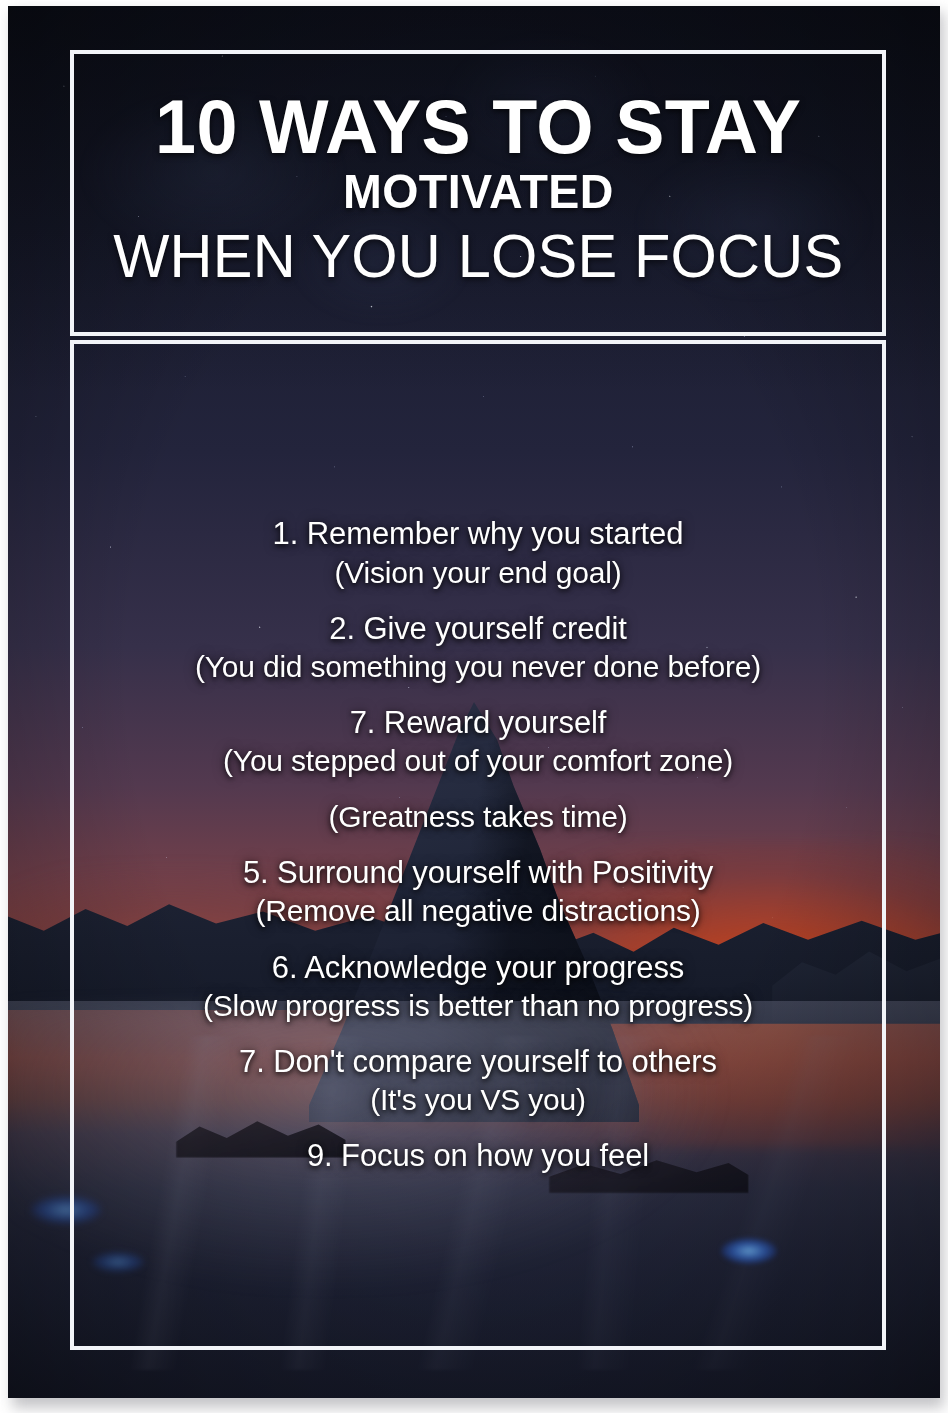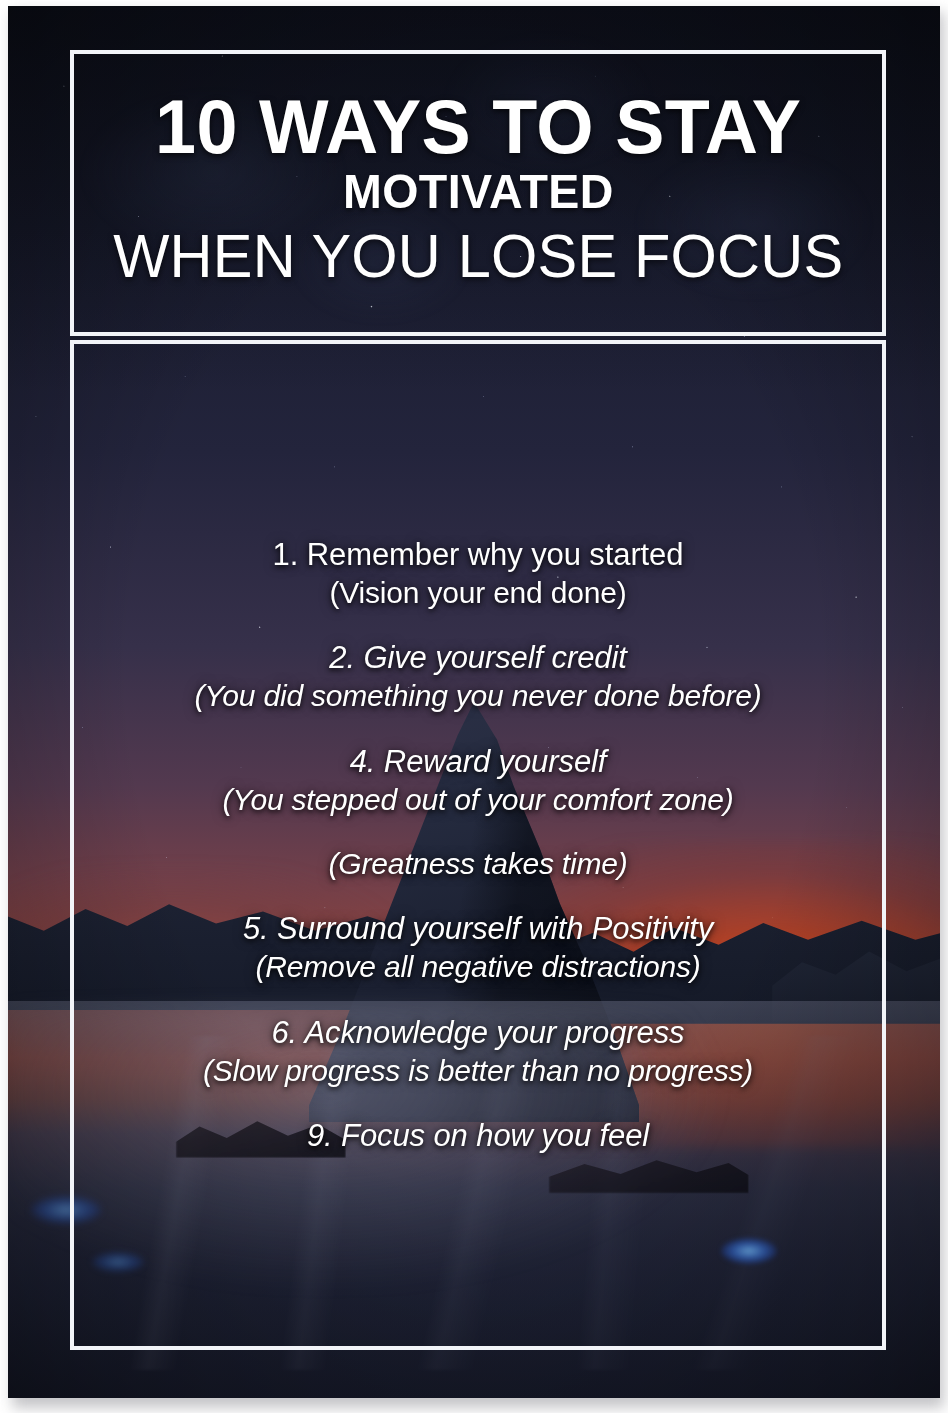--- a/index.html
+++ b/index.html
@@ -331,21 +331,21 @@
     display:flex; flex-direction:column;
     align-items:center; justify-content:center;
     padding: 8px 2px;
   }
 
   .tip {
     text-align:center;
     color:#ffffff;
     width:100%;
   }
-  .tip + .tip { margin-top: 26px; font-style: italic; }
+  .tip + .tip { margin-top: 17px; }
 
   .tip-head {
     font-family: "Liberation Sans", sans-serif;
     font-weight: 400;
     font-size: 31px;
     line-height: 1.26;
     letter-spacing: -0.1px;
     text-shadow: 0 2px 5px rgba(0,0,0,.85), 0 0 12px rgba(0,0,0,.55);
     white-space: nowrap;
   }
@@ -401,47 +401,51 @@
           <div class="title-line-2">MOTIVATED</div>
           <div class="title-line-3">WHEN YOU LOSE FOCUS</div>
         </div>
       </div>
 
       <div class="list-box">
         <div class="list-inner">
 
           <div class="tip">
             <div class="tip-head">1. Remember why you started</div>
-            <div class="tip-sub">(Vision your end done)</div>
+            <div class="tip-sub">(Vision your end goal)</div>
           </div>
 
           <div class="tip">
             <div class="tip-head">2. Give yourself credit</div>
             <div class="tip-sub">(You did something you never done before)</div>
           </div>
 
           <div class="tip">
-            <div class="tip-head">4. Reward yourself</div>
+            <div class="tip-head">7. Reward yourself</div>
             <div class="tip-sub">(You stepped out of your comfort zone)</div>
           </div>
 
           <div class="tip">
             <div class="tip-sub">(Greatness takes time)</div>
           </div>
 
           <div class="tip">
             <div class="tip-head">5. Surround yourself with Positivity</div>
             <div class="tip-sub">(Remove all negative distractions)</div>
           </div>
 
           <div class="tip">
             <div class="tip-head">6. Acknowledge your progress</div>
             <div class="tip-sub">(Slow progress is better than no progress)</div>
           </div>
 
+          <div class="tip">
+            <div class="tip-head">7. Don't compare yourself to others</div>
+            <div class="tip-sub">(It's you VS you)</div>
+          </div>
 
 
           <div class="tip">
             <div class="tip-head">9. Focus on how you feel</div>
           </div>
 
 
         </div>
       </div>
 

